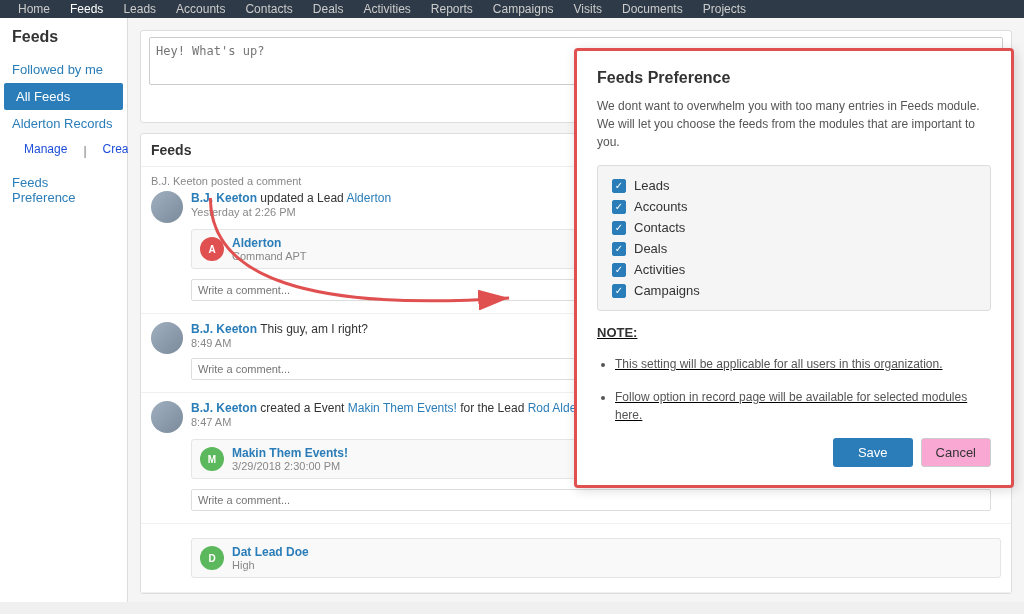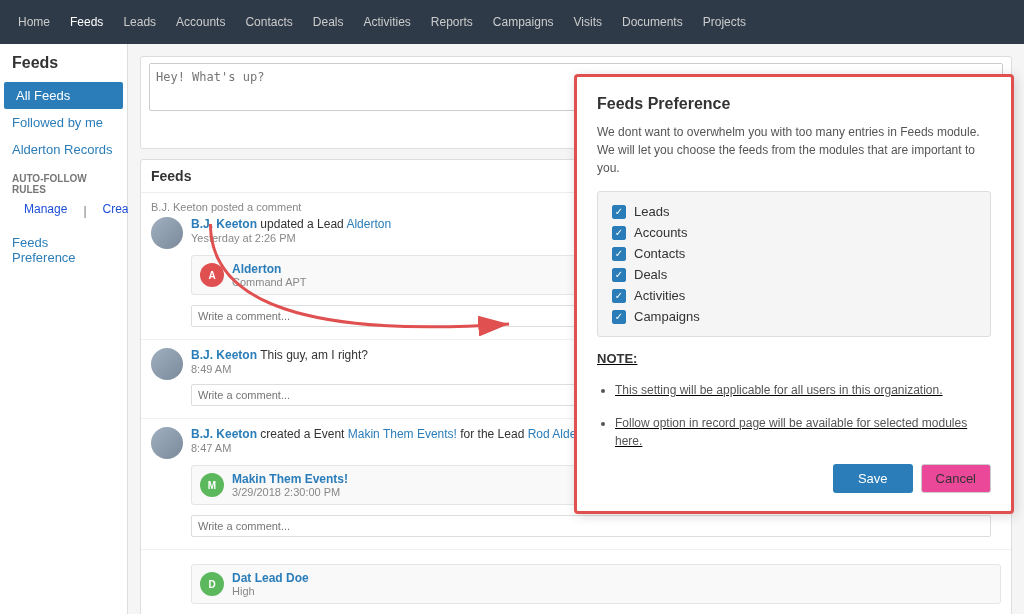--- a/index.html
+++ b/index.html
@@ -3,21 +3,21 @@
   <meta charset="utf-8">
   <style>
     * { box-sizing: border-box; margin: 0; padding: 0; }
     body { font-family: Arial, sans-serif; font-size: 13px; background: #f0f0f0; overflow: hidden; }
 
     
     .topnav {
       background: #2e3a47;
       display: flex;
       align-items: center;
-      height: 44px;
+      height: 18px;
       padding: 0 8px;
     }
     .topnav-item {
       color: #ccc;
       font-size: 12px;
       padding: 0 10px;
       cursor: pointer;
       line-height: 30px;
     }
     .topnav-item.active { color: #fff; }
@@ -311,21 +311,21 @@
     .btn-save {
       background: #2a7db8;
       color: #fff;
       border: none;
       border-radius: 3px;
       padding: 6px 25px;
       font-size: 13px;
       cursor: pointer;
     }
     .btn-cancel {
-      background: #ec4899;
+      background: #f9a8d4;
       color: #333;
       border: 1px solid #ccc;
       border-radius: 3px;
       padding: 6px 14px;
       font-size: 13px;
       cursor: pointer;
     }
   </style>
 </head>
 <body>
@@ -342,24 +342,23 @@
   <span class="topnav-item">Campaigns</span>
   <span class="topnav-item">Visits</span>
   <span class="topnav-item">Documents</span>
   <span class="topnav-item">Projects</span>
 </nav>
 
 <div class="app-layout">
 
   <aside class="sidebar">
     <div class="sidebar-title">Feeds</div>
+    <div class="sidebar-item">Followed by me</div>
     <div class="sidebar-item active">All Feeds</div>
-    <div class="sidebar-item">Followed by me</div>
     <div class="sidebar-item">Alderton Records</div>
-    <div class="sidebar-section-label">AUTO-FOLLOW RULES</div>
     <div style="display:flex; gap:4px; padding: 2px 12px;">
       <span class="sidebar-sub-item">Manage</span>
       <span style="color:#777; font-size:12px; line-height:24px;">|</span>
       <span class="sidebar-sub-item">Create</span>
     </div>
     <div class="sidebar-bottom-item">Feeds Preference</div>
   </aside>
 
   <main class="main-content">
 

